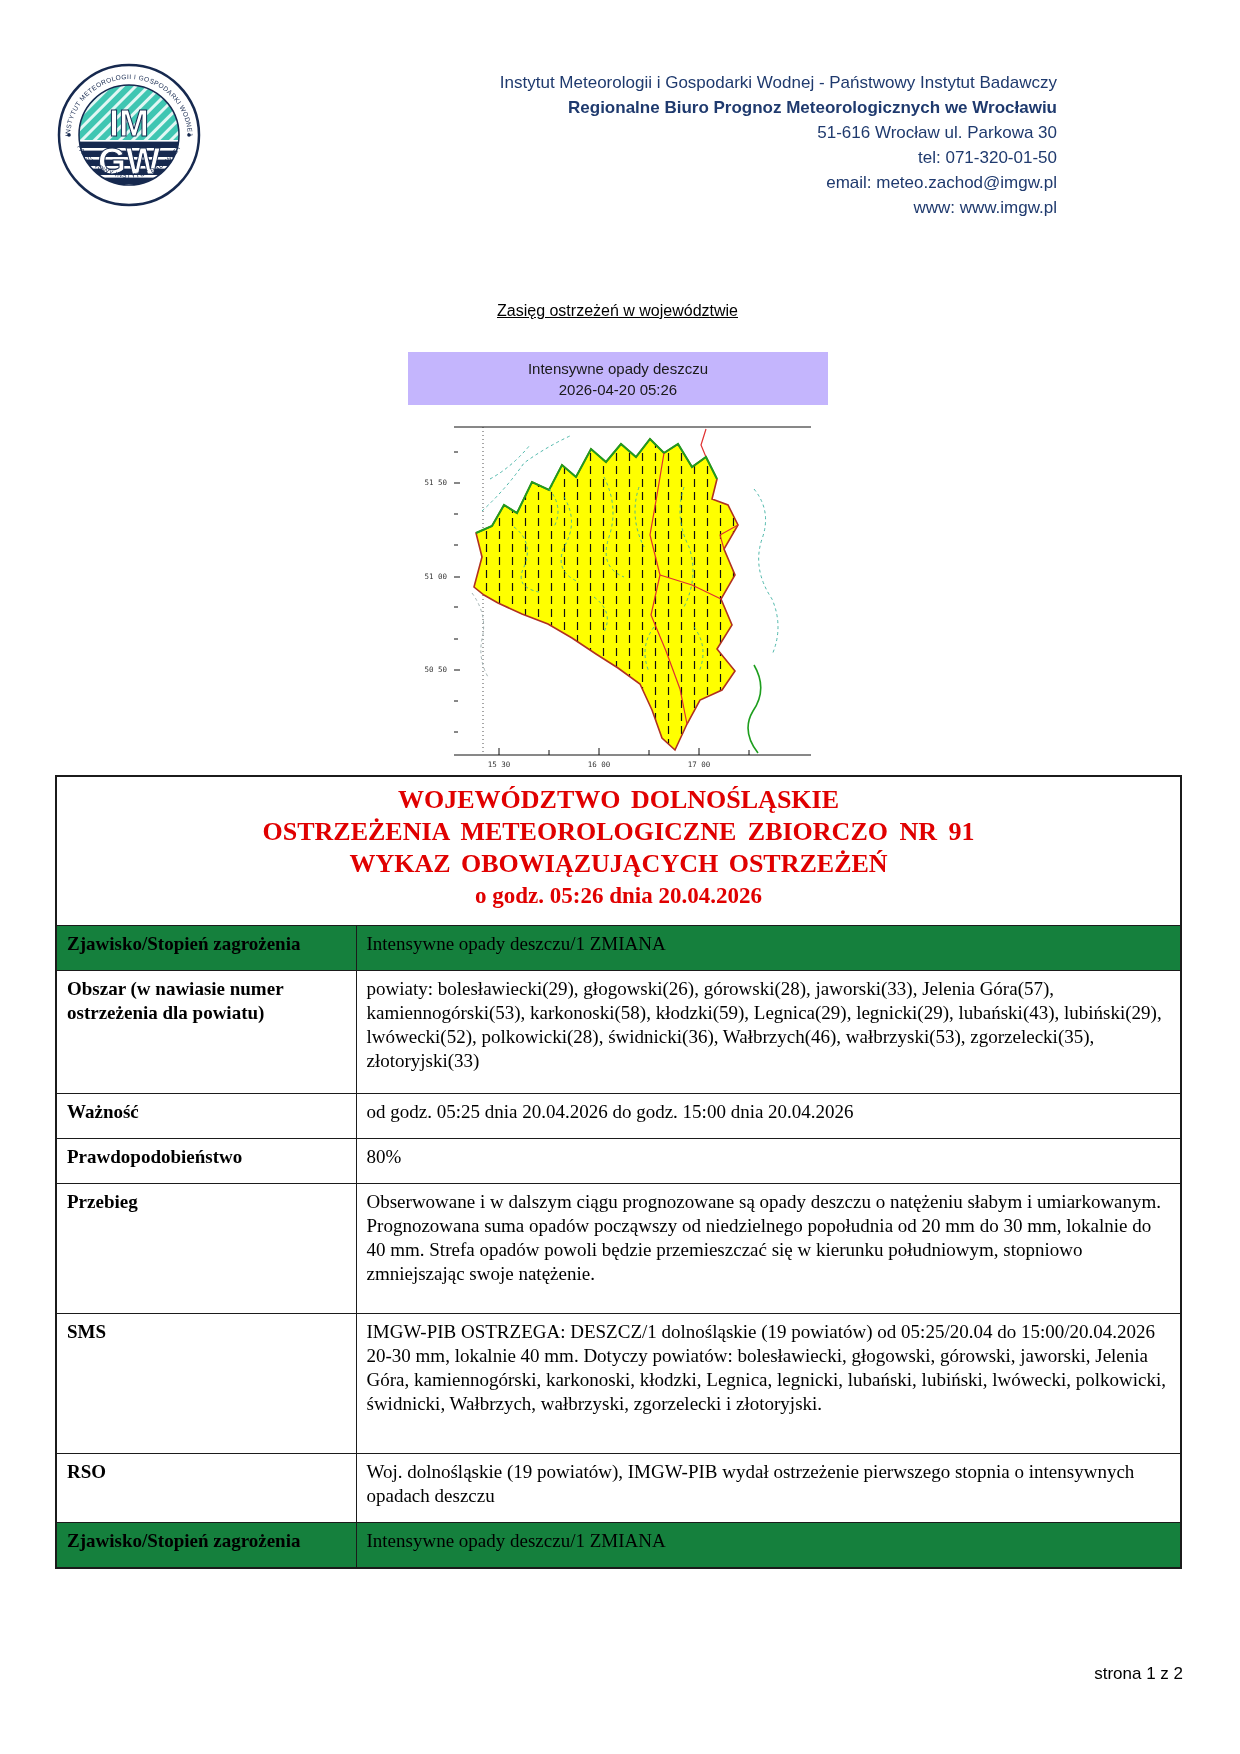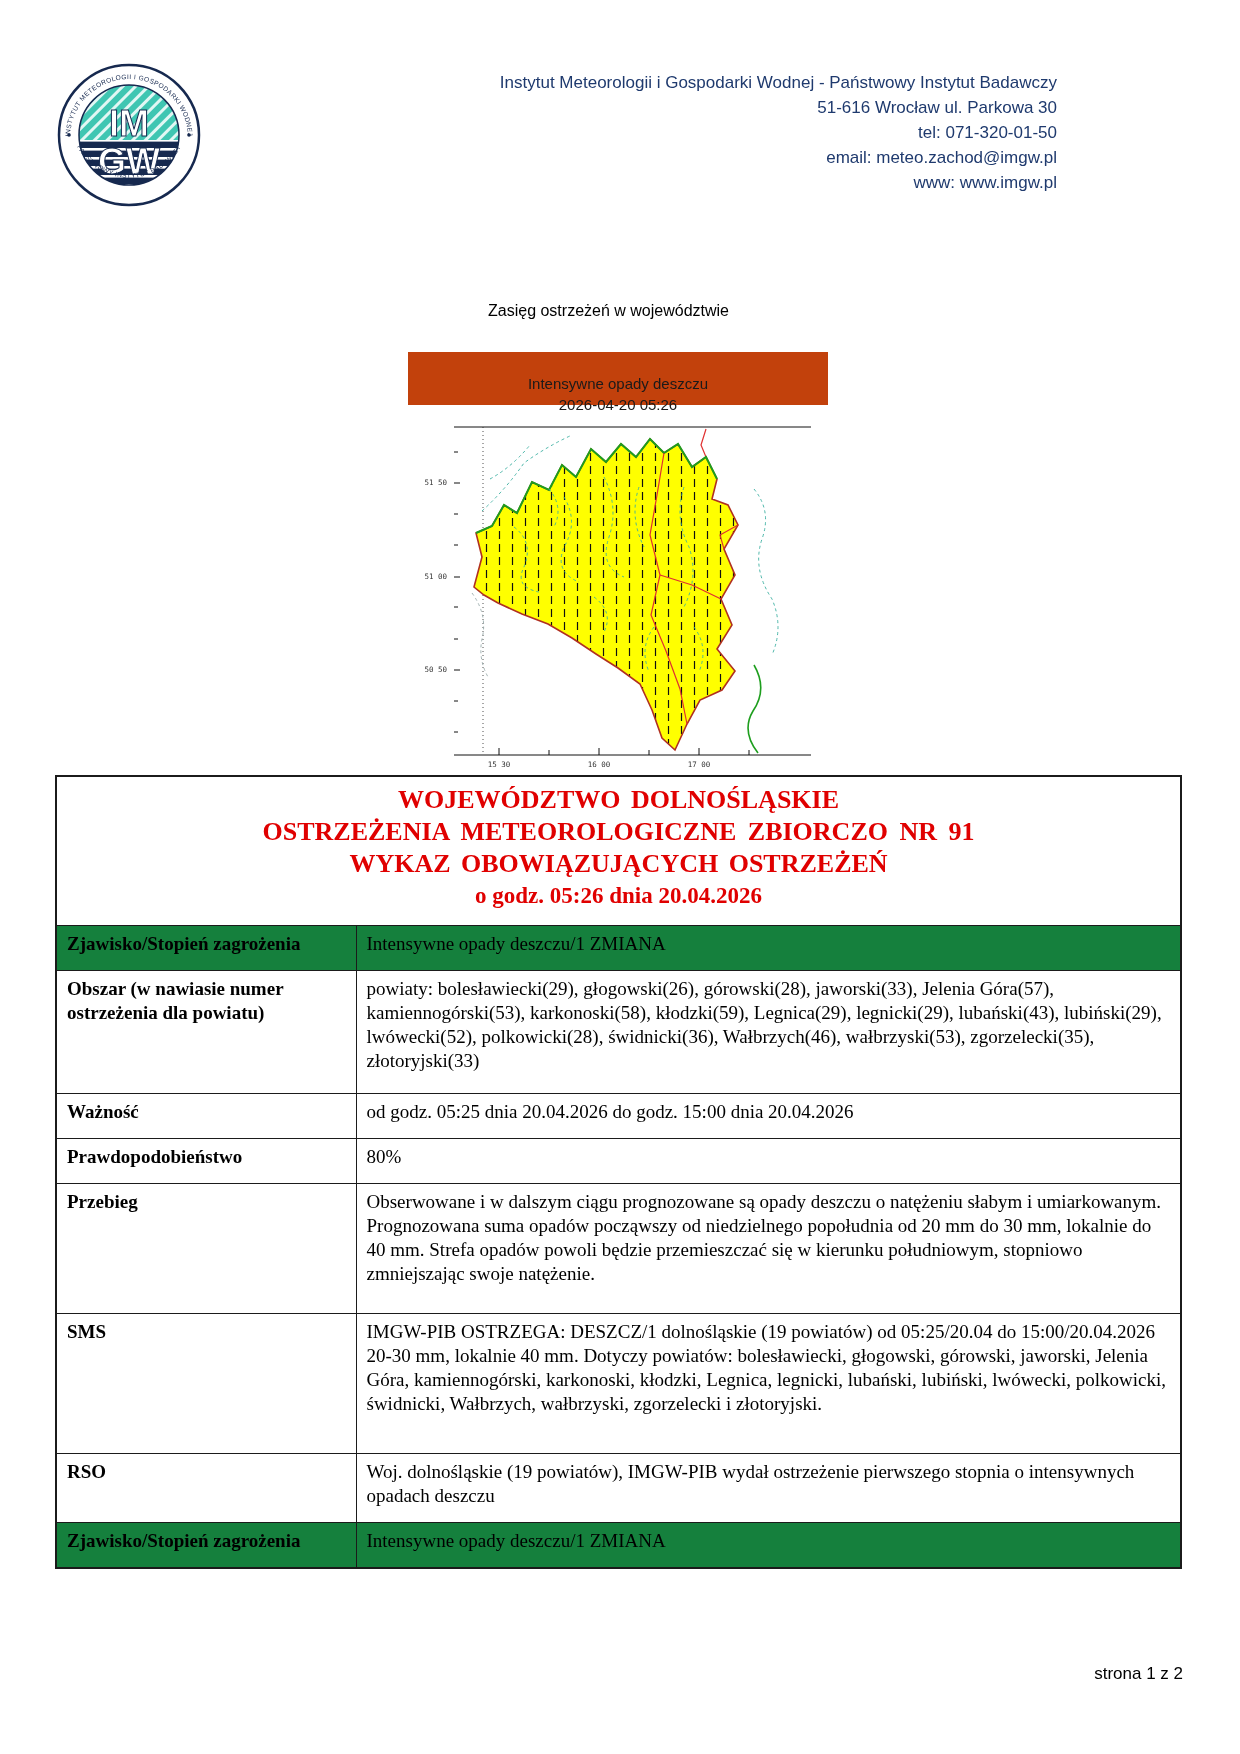--- a/index.html
+++ b/index.html
@@ -6,25 +6,25 @@
   .page{position:relative;width:1240px;height:1754px;background:#ffffff;margin:0 auto;overflow:hidden;
         font-family:"Liberation Sans",sans-serif;}
 
   
   .org-block{position:absolute;top:70px;right:183px;text-align:right;color:#1F3A6E;
              font-size:17px;line-height:25px;}
   .org-line.bold{font-weight:bold;}
   .logo-wrap{position:absolute;left:56px;top:62px;width:146px;height:146px;}
 
   
-  .section-title{position:absolute;left:46px;top:302px;width:1125px;text-align:center;
-                 font-size:16px;color:#000;}
+  .section-title{position:absolute;left:55px;top:302px;width:1125px;text-align:center;
+                 font-size:16px;color:#000;text-decoration:underline;}
   .map-figure{position:absolute;left:408px;top:352px;width:420px;height:430px;}
-  .map-caption{width:420px;height:53px;background:#c2410c;text-align:center;
-               font-size:15px;line-height:21px;color:#1a1a1a;padding-top:21px;box-sizing:border-box;}
+  .map-caption{width:420px;height:53px;background:#c4b5fd;text-align:center;
+               font-size:15px;line-height:21px;color:#1a1a1a;padding-top:6px;box-sizing:border-box;}
   .map-svg{position:absolute;left:0px;top:69px;}
 
   
   table.warning-table{position:absolute;left:55px;top:775px;width:1125px;border-collapse:collapse;
         table-layout:fixed;font-family:"Liberation Serif",serif;font-size:19px;color:#000;
         border:2.5px solid #1b1b1b;}
   table.warning-table td{border:1.5px solid #1b1b1b;vertical-align:top;padding:6px 10px 14px 10px;
         line-height:24px;overflow:hidden;}
   td.label-cell{font-weight:bold;padding-left:8px;}
   tr.hl{background:#15803d;}
@@ -76,20 +76,21 @@
       <text font-size="6.6" fill="#16294F" font-family="Liberation Sans, sans-serif" letter-spacing="0.4">
         <textPath href="#arcBot" startOffset="50%" text-anchor="middle">PAŃSTWOWY INSTYTUT BADAWCZY</textPath>
       </text>
       <circle cx="13" cy="73" r="1.8" fill="#16294F"></circle>
       <circle cx="133" cy="73" r="1.8" fill="#16294F"></circle>
     </svg>
   </div>
 
   <div class="org-block">
     <div class="org-line">Instytut Meteorologii i Gospodarki Wodnej - Państwowy Instytut Badawczy</div>
+    <div class="org-line bold">Regionalne Biuro Prognoz Meteorologicznych we Wrocławiu</div>
     <div class="org-line">51-616 Wrocław ul. Parkowa 30</div>
     <div class="org-line">tel: 071-320-01-50</div>
     <div class="org-line">email: meteo.zachod@imgw.pl</div>
     <div class="org-line">www: www.imgw.pl</div>
   </div>
 
   <div class="section-title">Zasięg ostrzeżeń w województwie</div>
 
   <div class="map-figure">
     <div class="map-caption">

